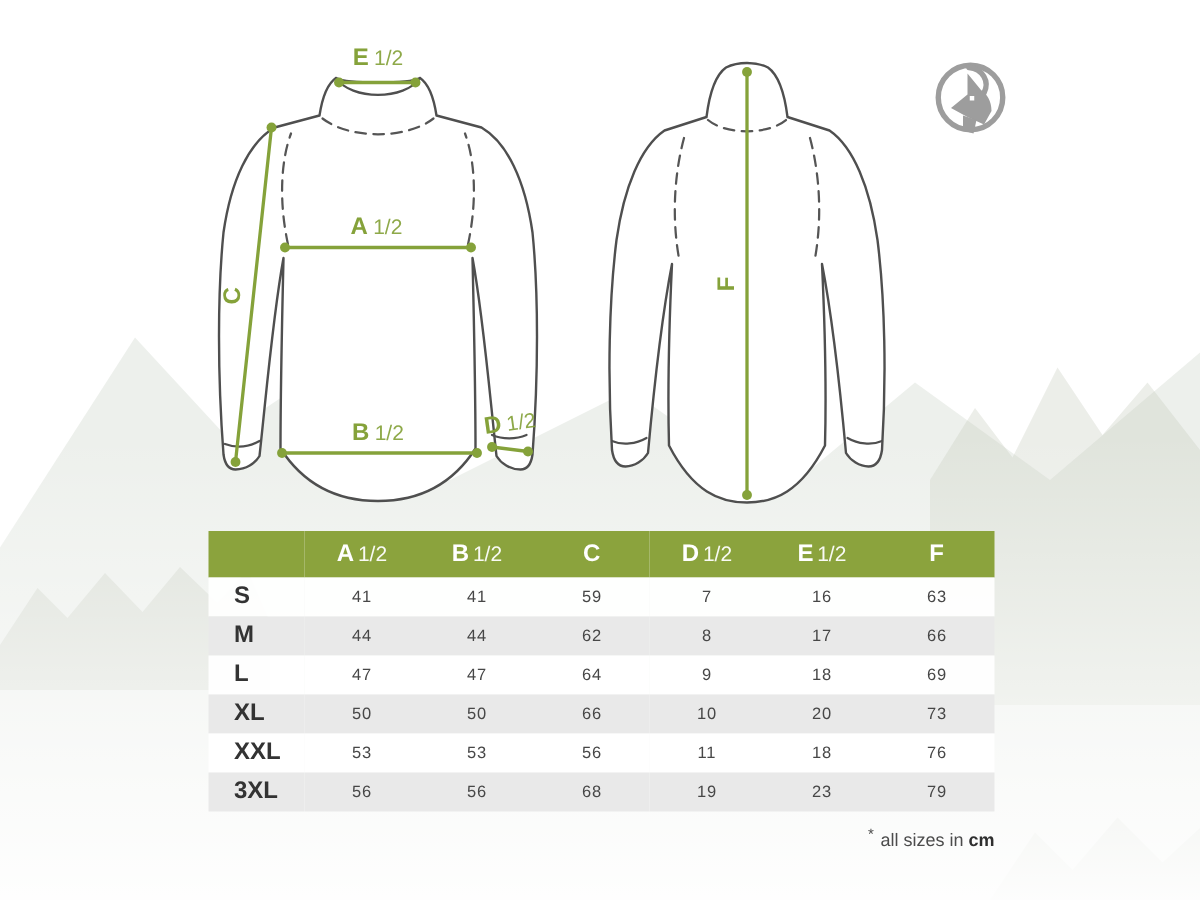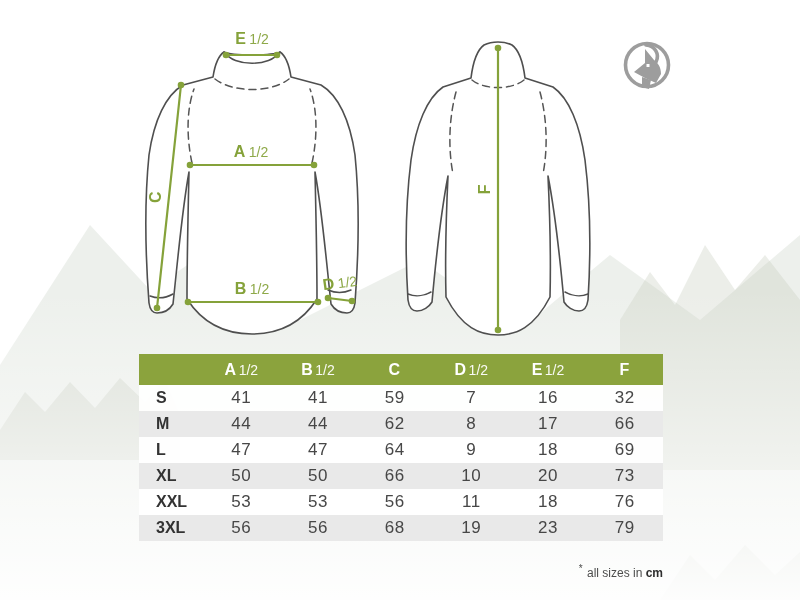--- a/index.html
+++ b/index.html
@@ -40,26 +40,26 @@
   }
   table.sizes thead th .hl{font-weight:bold;letter-spacing:.5px;}
   table.sizes thead th .hf{font-weight:300;font-size:14px;margin-left:2px;opacity:.95;}
   table.sizes tbody tr{height:26px;}
   table.sizes tbody tr:nth-child(even){background:#e9e9e9;}
   table.sizes tbody tr:nth-child(odd){background:rgba(255,255,255,.92);}
   table.sizes tbody th{
     text-align:left;padding:0 0 0 17px;font-weight:bold;font-size:16px;color:#333333;
   }
   table.sizes tbody td{
-    text-align:center;font-size:17px;font-weight:400;color:#474747;letter-spacing:.5px;padding:0;
+    text-align:center;font-size:11px;font-weight:400;color:#474747;letter-spacing:.5px;padding:0;
   }
 
   
   .note{
-    position:absolute;top:563px;right:137px;font-size:12px;color:#4c4c4c;
+    position:absolute;top:551px;right:137px;font-size:12px;color:#4c4c4c;
   }
   .note .ast{vertical-align:super;font-size:10px;margin-right:1px;}
   .note .unit{font-weight:bold;color:#2f2f2f;}
 </style>
 </head>
 <body>
 
 <div class="stage">
 
   <svg class="layer" viewBox="0 0 800 600" aria-hidden="true">
@@ -198,21 +198,21 @@
       </tr>
     </thead>
     <tbody>
       <tr>
         <th>S</th>
         <td>41</td>
         <td>41</td>
         <td>59</td>
         <td>7</td>
         <td>16</td>
-        <td>32</td>
+        <td>63</td>
       </tr>
       <tr>
         <th>M</th>
         <td>44</td>
         <td>44</td>
         <td>62</td>
         <td>8</td>
         <td>17</td>
         <td>66</td>
       </tr>

